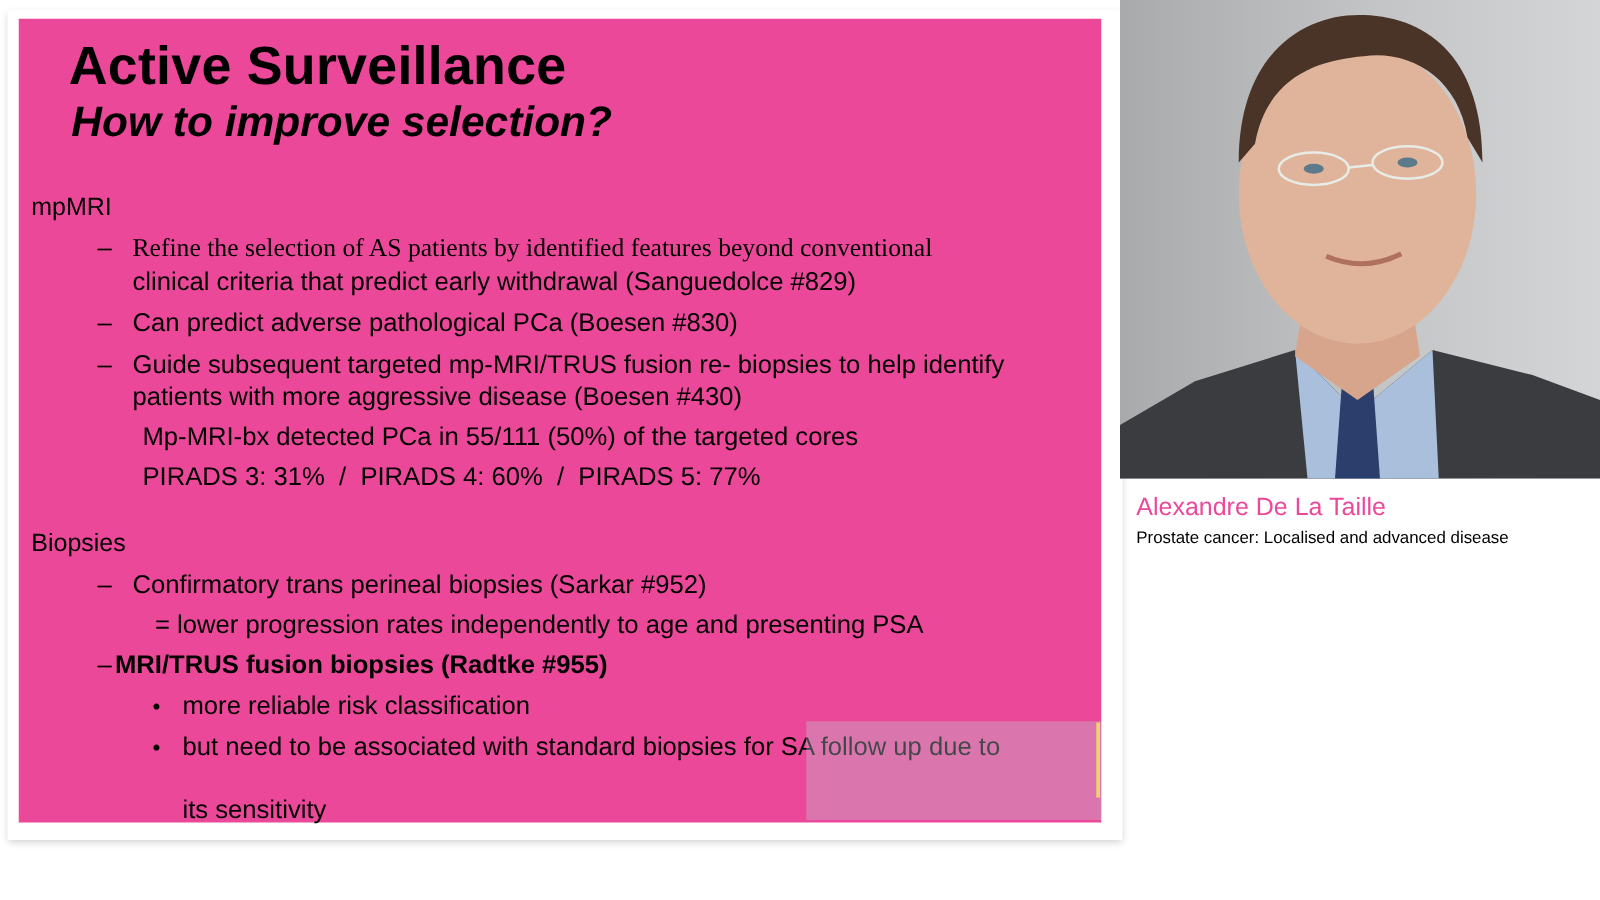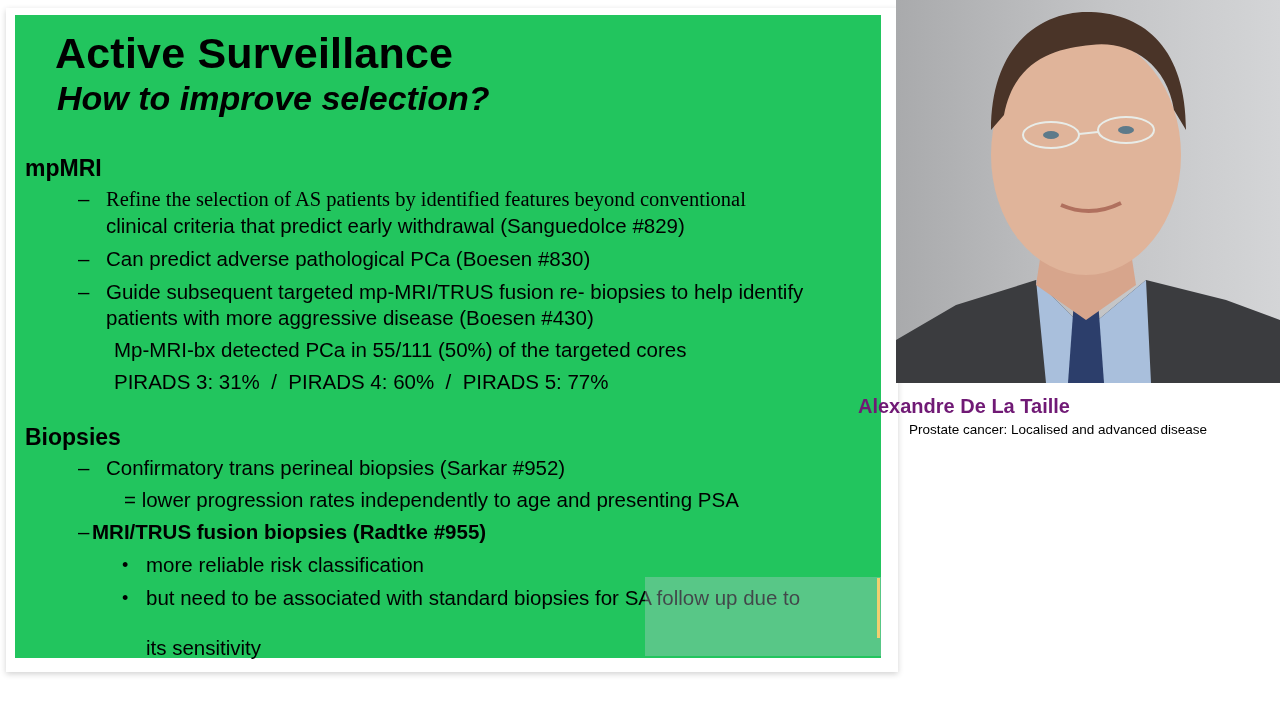--- a/index.html
+++ b/index.html
@@ -8,36 +8,36 @@
     background:#ffffff;
     font-family:"Liberation Sans", sans-serif;
   }
   .slide-frame {
     position:absolute; left:6px; top:8px; width:892px; height:664px;
     background:#ffffff;
     box-shadow:0 2px 6px rgba(0,0,0,0.18);
   }
   .slide {
     position:absolute; left:15px; top:15px; width:866px; height:643px;
-    background:#22c55e;
+    background:#ec4899;
     color:#000;
   }
   .title {
     position:absolute; left:40px; top:14px;
     font-weight:bold; font-size:43px; letter-spacing:0.2px;
     white-space:nowrap;
   }
   .subtitle {
     position:absolute; left:42px; top:64px;
     font-weight:bold; font-style:italic; font-size:34px;
     white-space:nowrap;
   }
   .section-head {
     position:absolute; left:10px;
-    font-weight:bold; font-size:23px;
+    font-weight:normal; font-size:20px;
   }
   .line {
     position:absolute; font-size:20.5px; white-space:nowrap; line-height:26px;
   }
   .dash {
     position:absolute; left:63px; font-size:20.5px; line-height:26px;
   }
   .bullet {
     position:absolute; left:107px; font-size:18px; line-height:26px;
   }
@@ -48,22 +48,22 @@
   .yellow-bar {
     position:absolute; left:862px; top:563px; width:3px; height:60px;
     background:#f0d070;
   }
   .speaker-photo {
     position:absolute; left:896px; top:0; width:384px; height:383px;
     overflow:hidden;
     background:linear-gradient(90deg,#a9aaac 0%,#c4c5c7 55%,#d4d5d7 100%);
   }
   .caption-name {
-    position:absolute; left:858px; top:395px;
-    font-weight:bold; font-size:20px; color:#701a75; white-space:nowrap;
+    position:absolute; left:909px; top:395px;
+    font-weight:normal; font-size:20px; color:#ec4899; white-space:nowrap;
   }
   .caption-topic {
     position:absolute; left:909px; top:422px;
     font-size:13.5px; color:#000000; white-space:nowrap;
   }
 </style>
 </head>
 <body>
 
 <div class="slide-frame"></div>

